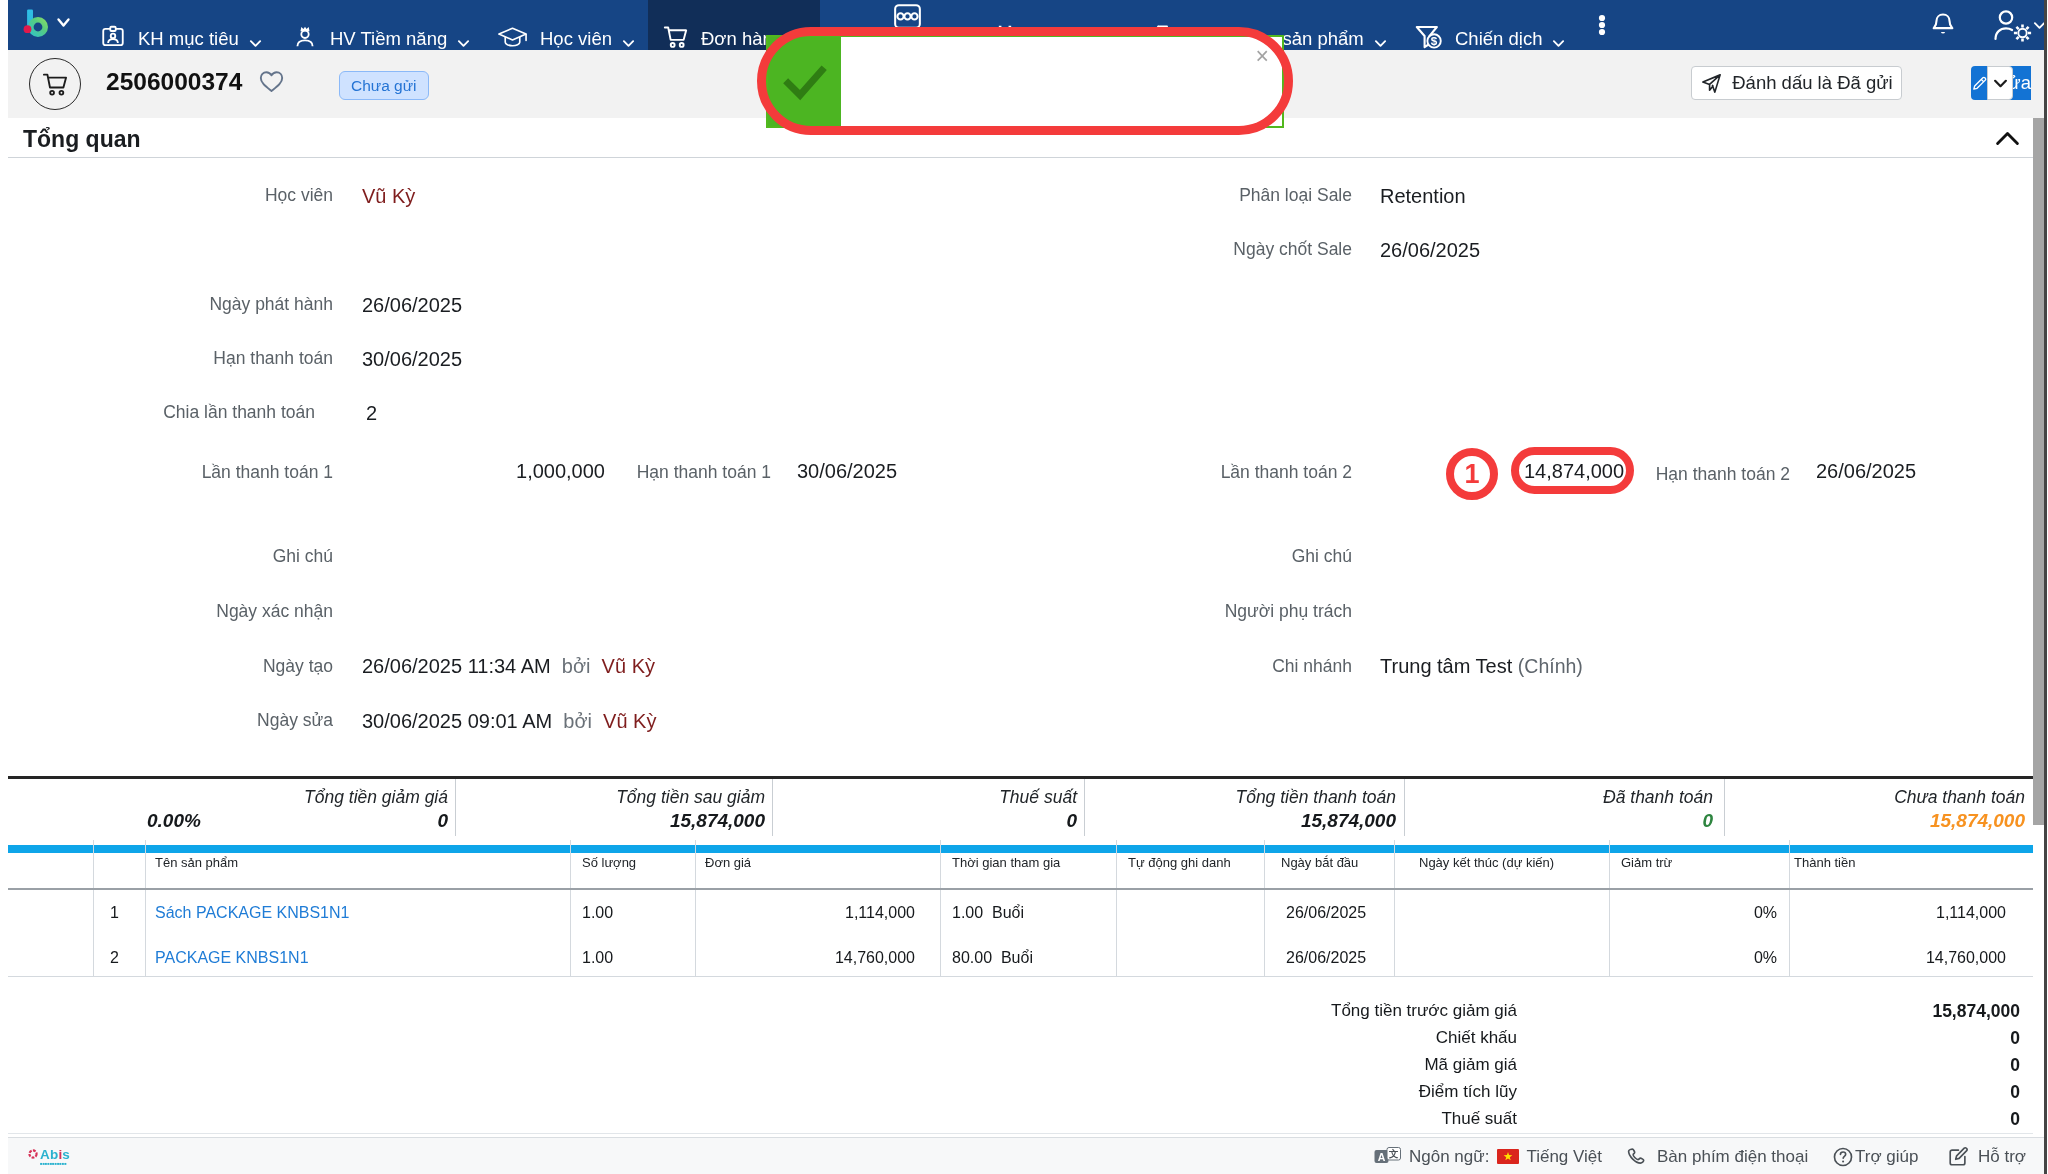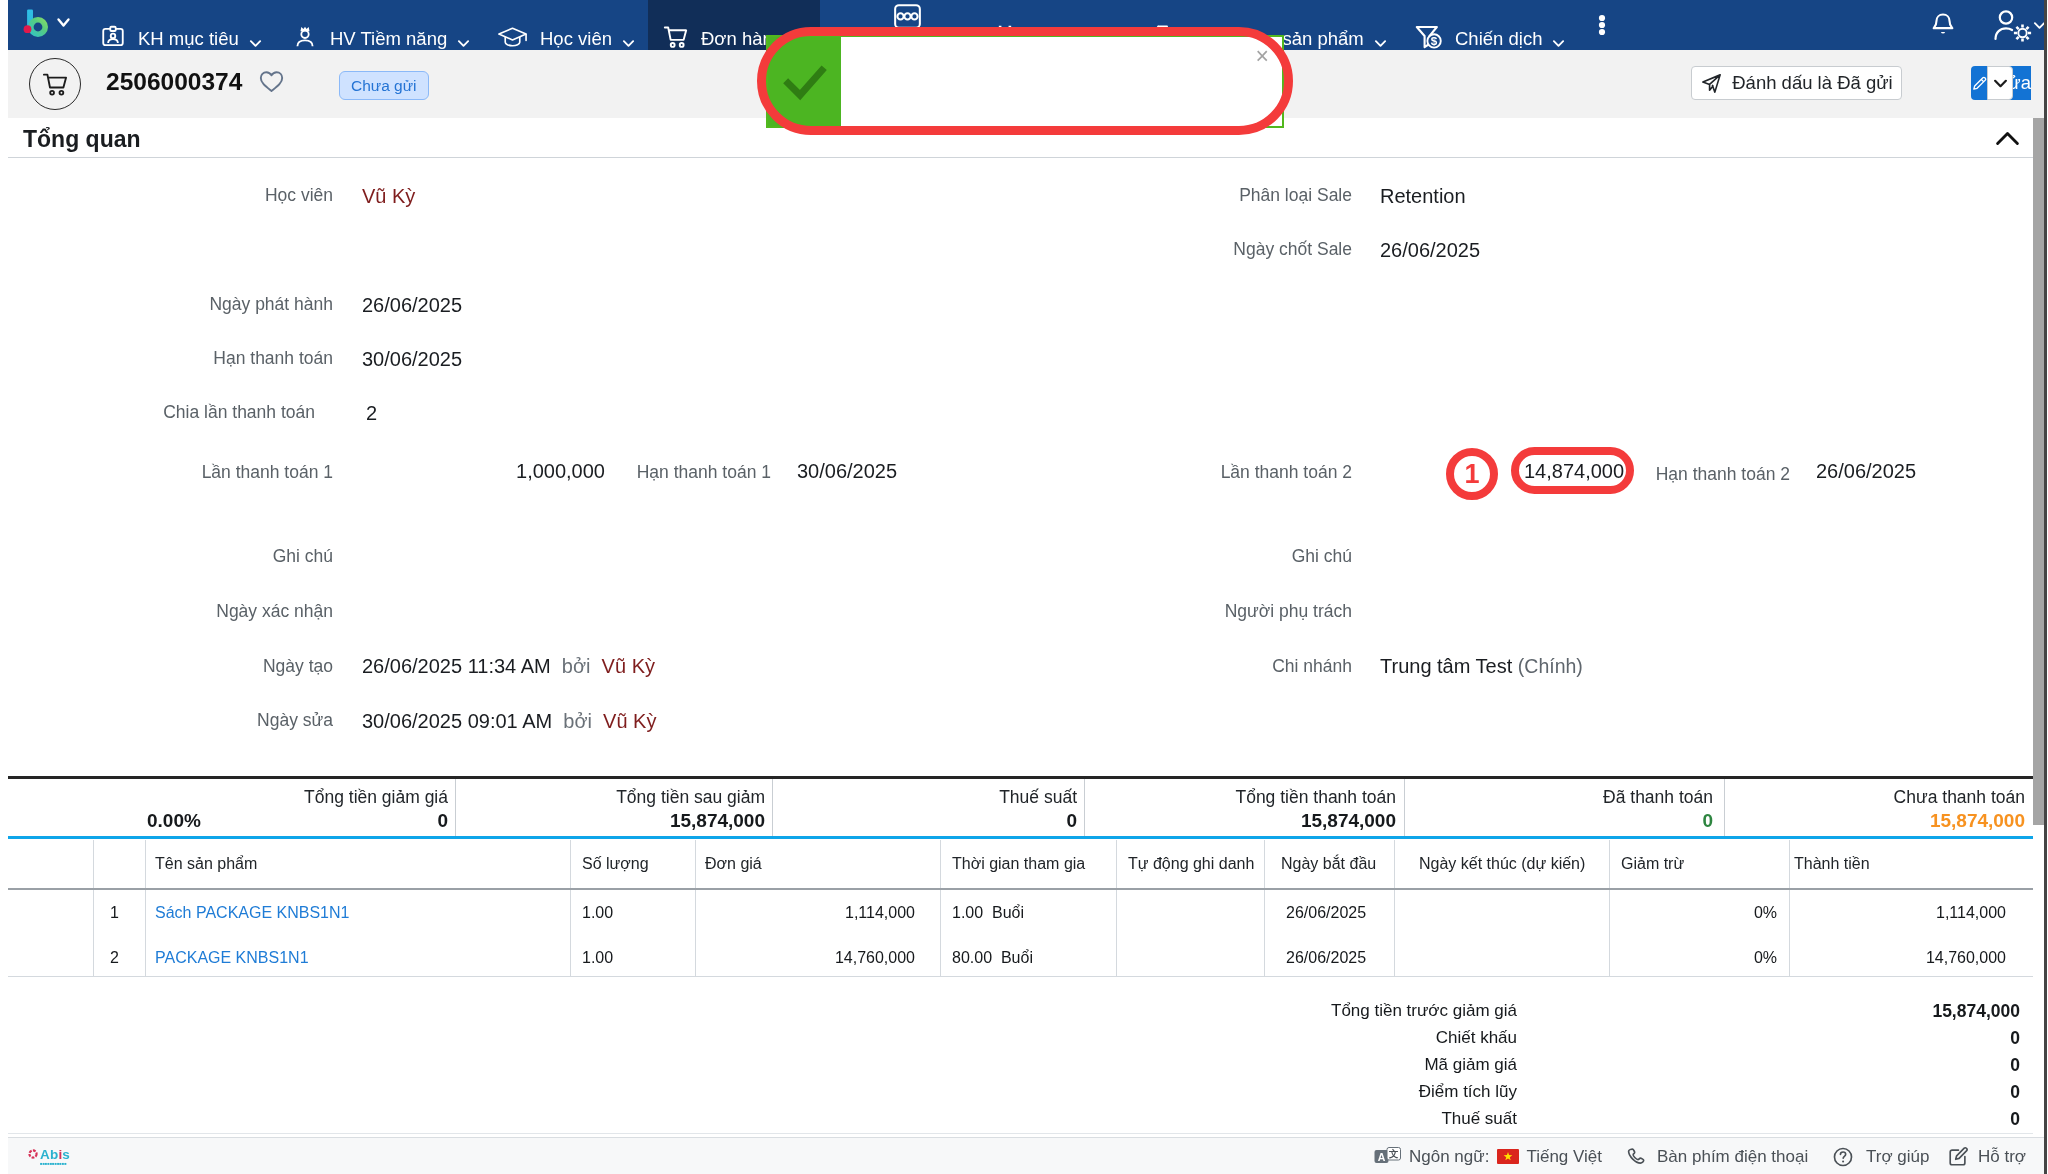--- a/index.html
+++ b/index.html
@@ -19,26 +19,26 @@
 #badge-chuagui { position:absolute; left:331px; top:21px; height:29px; padding:0 11px; background:#cfe2ff; border:1px solid #8bb9f8; border-radius:6px; color:#2574d4; font-size:15.5px; display:flex; align-items:center; }
 .btn { position:absolute; top:16px; height:34px; border-radius:4px; display:flex; align-items:center; justify-content:center; font-size:18.5px; }
 
 #sechead { position:absolute; left:23px; top:126px; font-size:23px; font-weight:700; color:#1a1d20; }
 #hr1 { position:absolute; left:8px; top:157px; width:2025px; height:1px; background:#cfd4d9; }
 .lab { position:absolute; font-size:17.5px; color:#5a6167; white-space:nowrap; line-height:20px; }
 .val { position:absolute; font-size:20px; color:#1a1d21; font-weight:500; white-space:nowrap; line-height:24px; }
 .vlink { color:#7f1d1d; }
 .r { text-align:right; }
 
-#sumband { position:absolute; left:8px; top:776px; width:2025px; height:63px; border-top:3px solid #252525; border-bottom:3px solid #0ea5e9; background:#fff; }
+#sumband { position:absolute; left:8px; top:776px; width:2025px; height:77px; border-top:3px solid #252525; border-bottom:8px solid #0ea5e9; background:#fff;font-style:italic; }
 .scell { position:absolute; top:0; height:57px; border-left:1px solid #c9ced3; }
 .slab { position:absolute; top:8px; right:8px; font-size:17.5px; color:#212529; white-space:nowrap; }
 .sval { position:absolute; top:31px; right:8px; font-size:19px; font-weight:700; color:#16191c; white-space:nowrap; }
 
-.th { position:absolute; font-size:16px; color:#212529; white-space:nowrap; }
+.th { position:absolute; font-size:13px; color:#212529; white-space:nowrap; }
 .td { position:absolute; font-size:16px; color:#16191c; white-space:nowrap; }
 .tdl { color:#1f7cd6; }
 .vline { position:absolute; width:1px; background:#d4d9de; }
 
 .totlab { position:absolute; font-size:17px; color:#16191c; white-space:nowrap; }
 .totval { position:absolute; font-size:17.5px; font-weight:700; color:#16191c; white-space:nowrap; }
 
 #footer { position:absolute; left:8px; top:1137px; width:2036px; height:37px; background:#f7f8f9; border-top:1px solid #d9dde1; }
 .fitem { position:absolute; top:0; height:37px; display:flex; align-items:center; font-size:17px; color:#4a5056; white-space:nowrap; }
 
@@ -367,21 +367,21 @@
           <path d="M7.5 3.5 c0.8 0 2.4 3 2.4 3.8 0 0.9-1.3 1.4-1.7 2.3 -0.3 0.9 0.8 2.5 2.1 3.8 1.3 1.3 2.9 2.4 3.8 2.1 0.9-0.4 1.4-1.7 2.3-1.7 0.8 0 3.8 1.6 3.8 2.4 0 1.6-1.9 3.3-3.6 3.3 -3 0-6.5-2.2-8.9-4.6 C5.2 12.5 3 9 3 6 3 4.4 5.9 3.5 7.5 3.5 Z" stroke-linejoin="round"></path>
         </svg>
     <span style="margin-left:10px;">Bàn phím điện thoại</span>
   </div>
   <div class="fitem" style="left:1824px;">
     <svg width="22" height="22" viewBox="0 0 24 24" fill="none" stroke="#4a5056" stroke-width="1.8">
           <circle cx="12" cy="12" r="9.3"></circle>
           <path d="M9.2 9.2 c0-1.6 1.3-2.7 2.9-2.7 1.6 0 2.8 1.1 2.8 2.5 0 2.2-2.7 2.3-2.7 4.3" stroke-linecap="round"></path>
           <circle cx="12.1" cy="16.9" r="1.15" fill="#4a5056" stroke="none"></circle>
         </svg>
-    <span style="margin-left:12px;">Trợ giúp</span>
+    <span style="margin-left:1px;">Trợ giúp</span>
   </div>
   <div class="fitem" style="left:1939px;">
     <svg width="22" height="22" viewBox="0 0 24 24" fill="none" stroke="#4a5056" stroke-width="1.8">
           <path d="M12.5 4.5 H5.5 a2 2 0 0 0 -2 2 v12 a2 2 0 0 0 2 2 h12 a2 2 0 0 0 2 -2 v-7" stroke-linecap="round"></path>
           <path d="M9.5 14.5 l1-3.8 L18.8 2.4 a1.6 1.6 0 0 1 2.3 0 l0.4 0.4 a1.6 1.6 0 0 1 0 2.3 L13.2 13.5 Z" stroke-linejoin="round"></path>
         </svg>
     <span style="margin-left:9px;">Hỗ trợ</span>
   </div>
 </div>
 <div id="sbthumb"></div>

